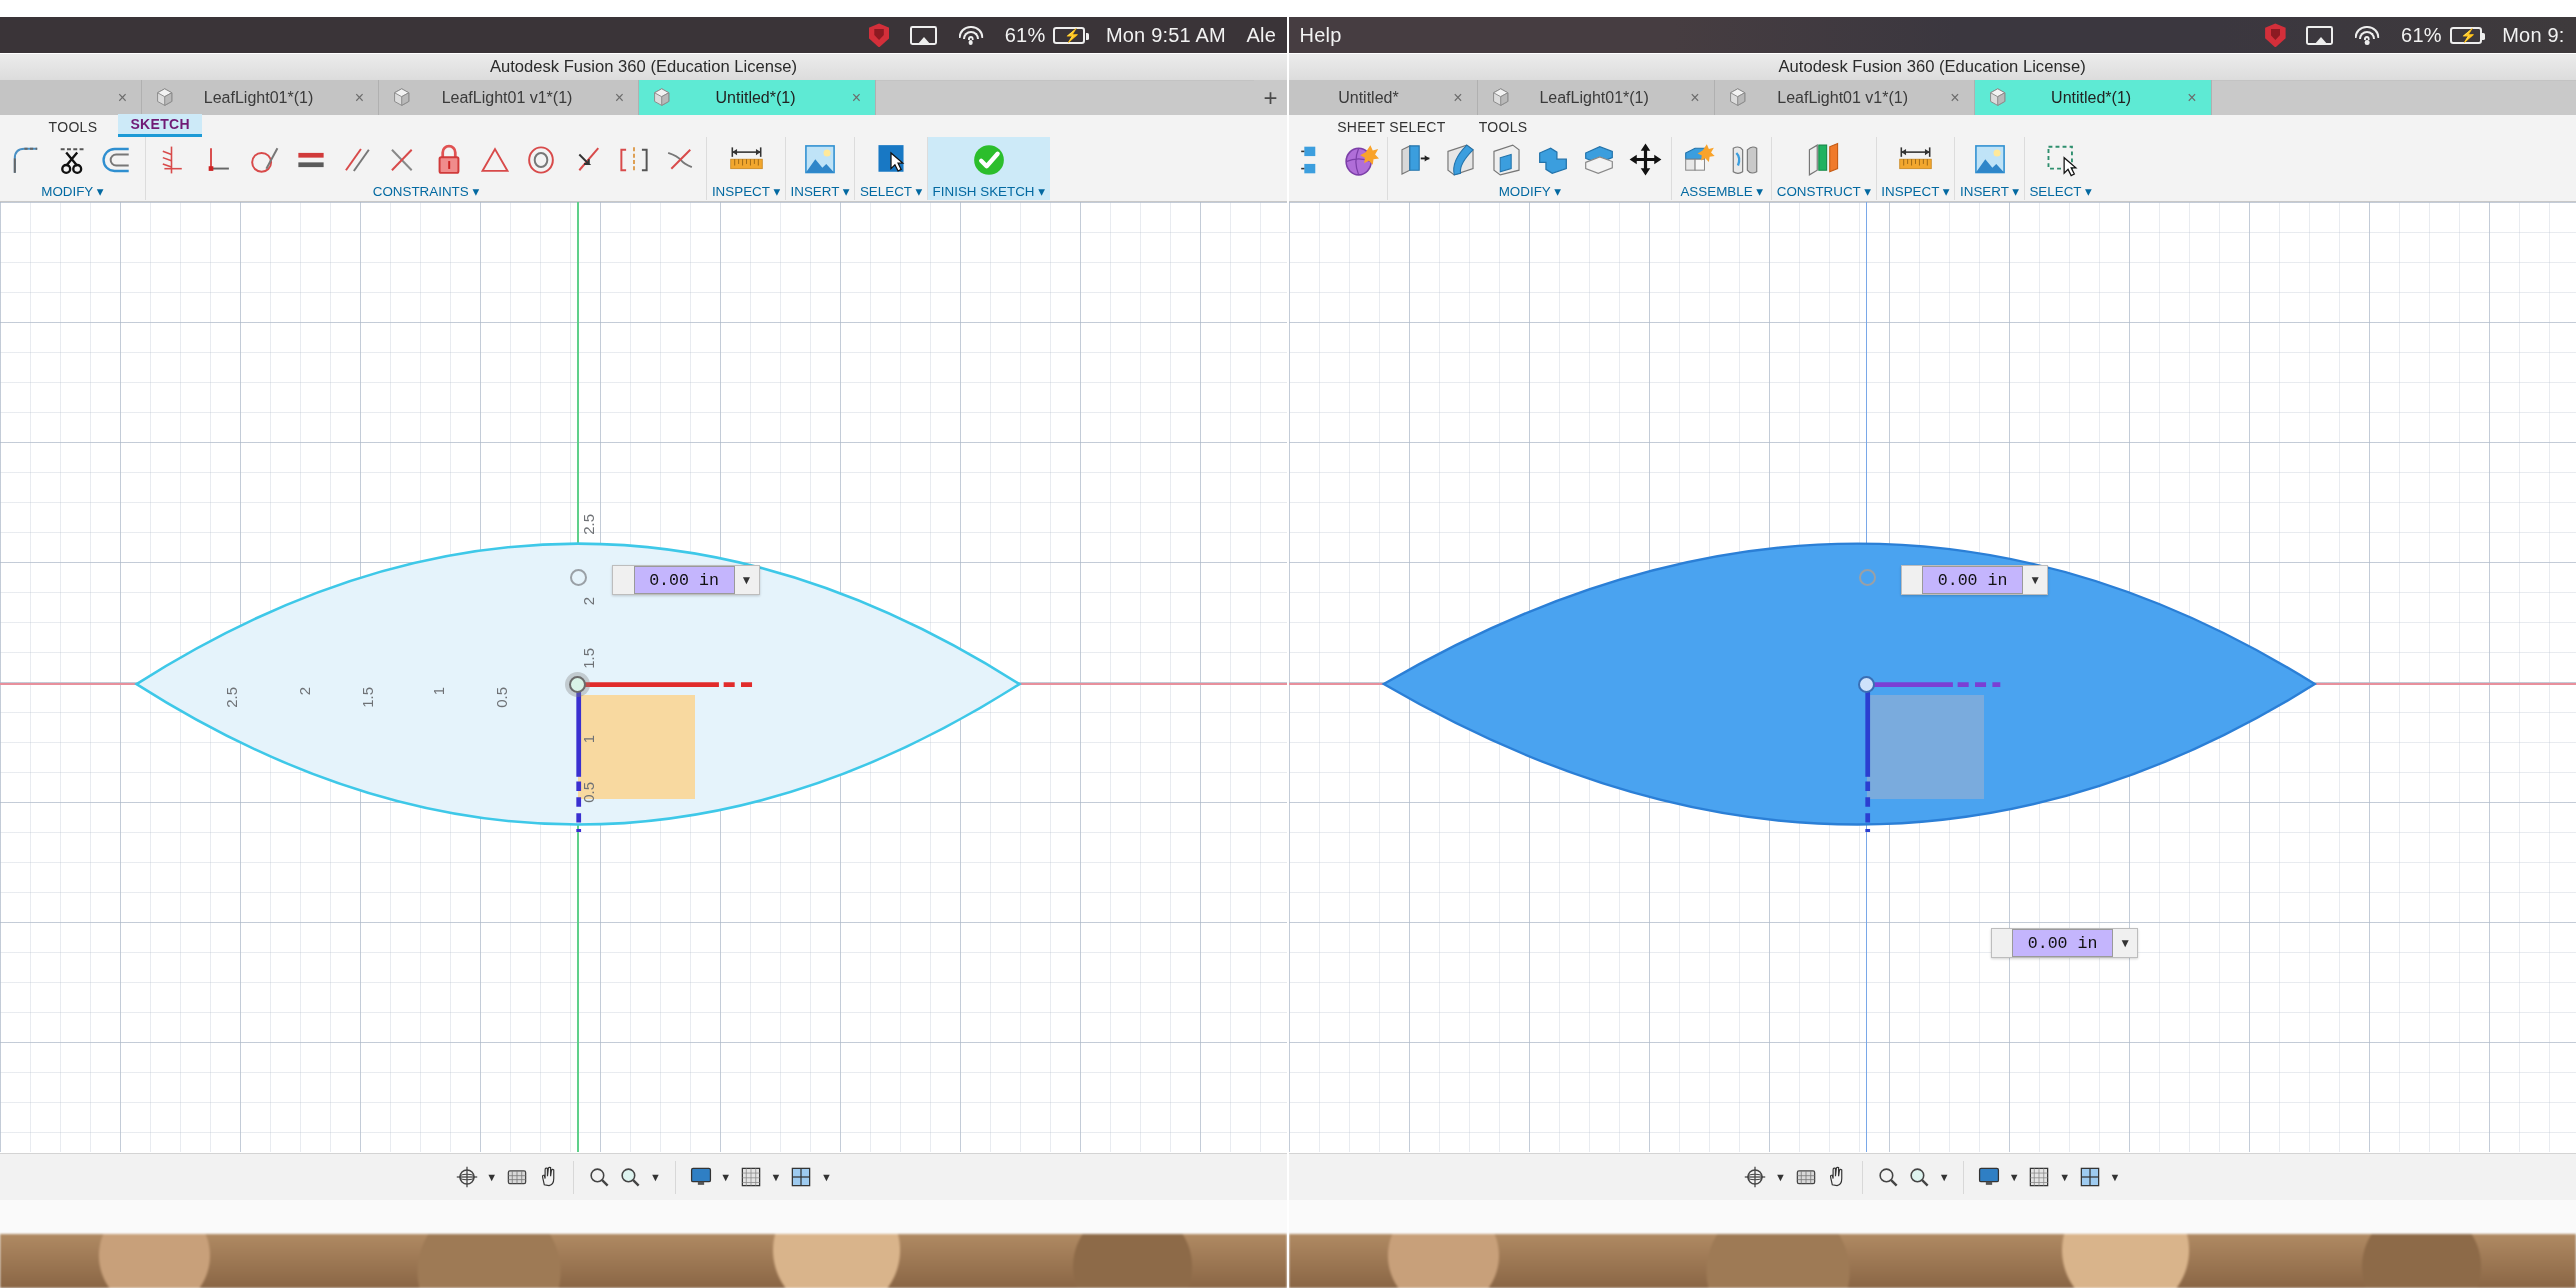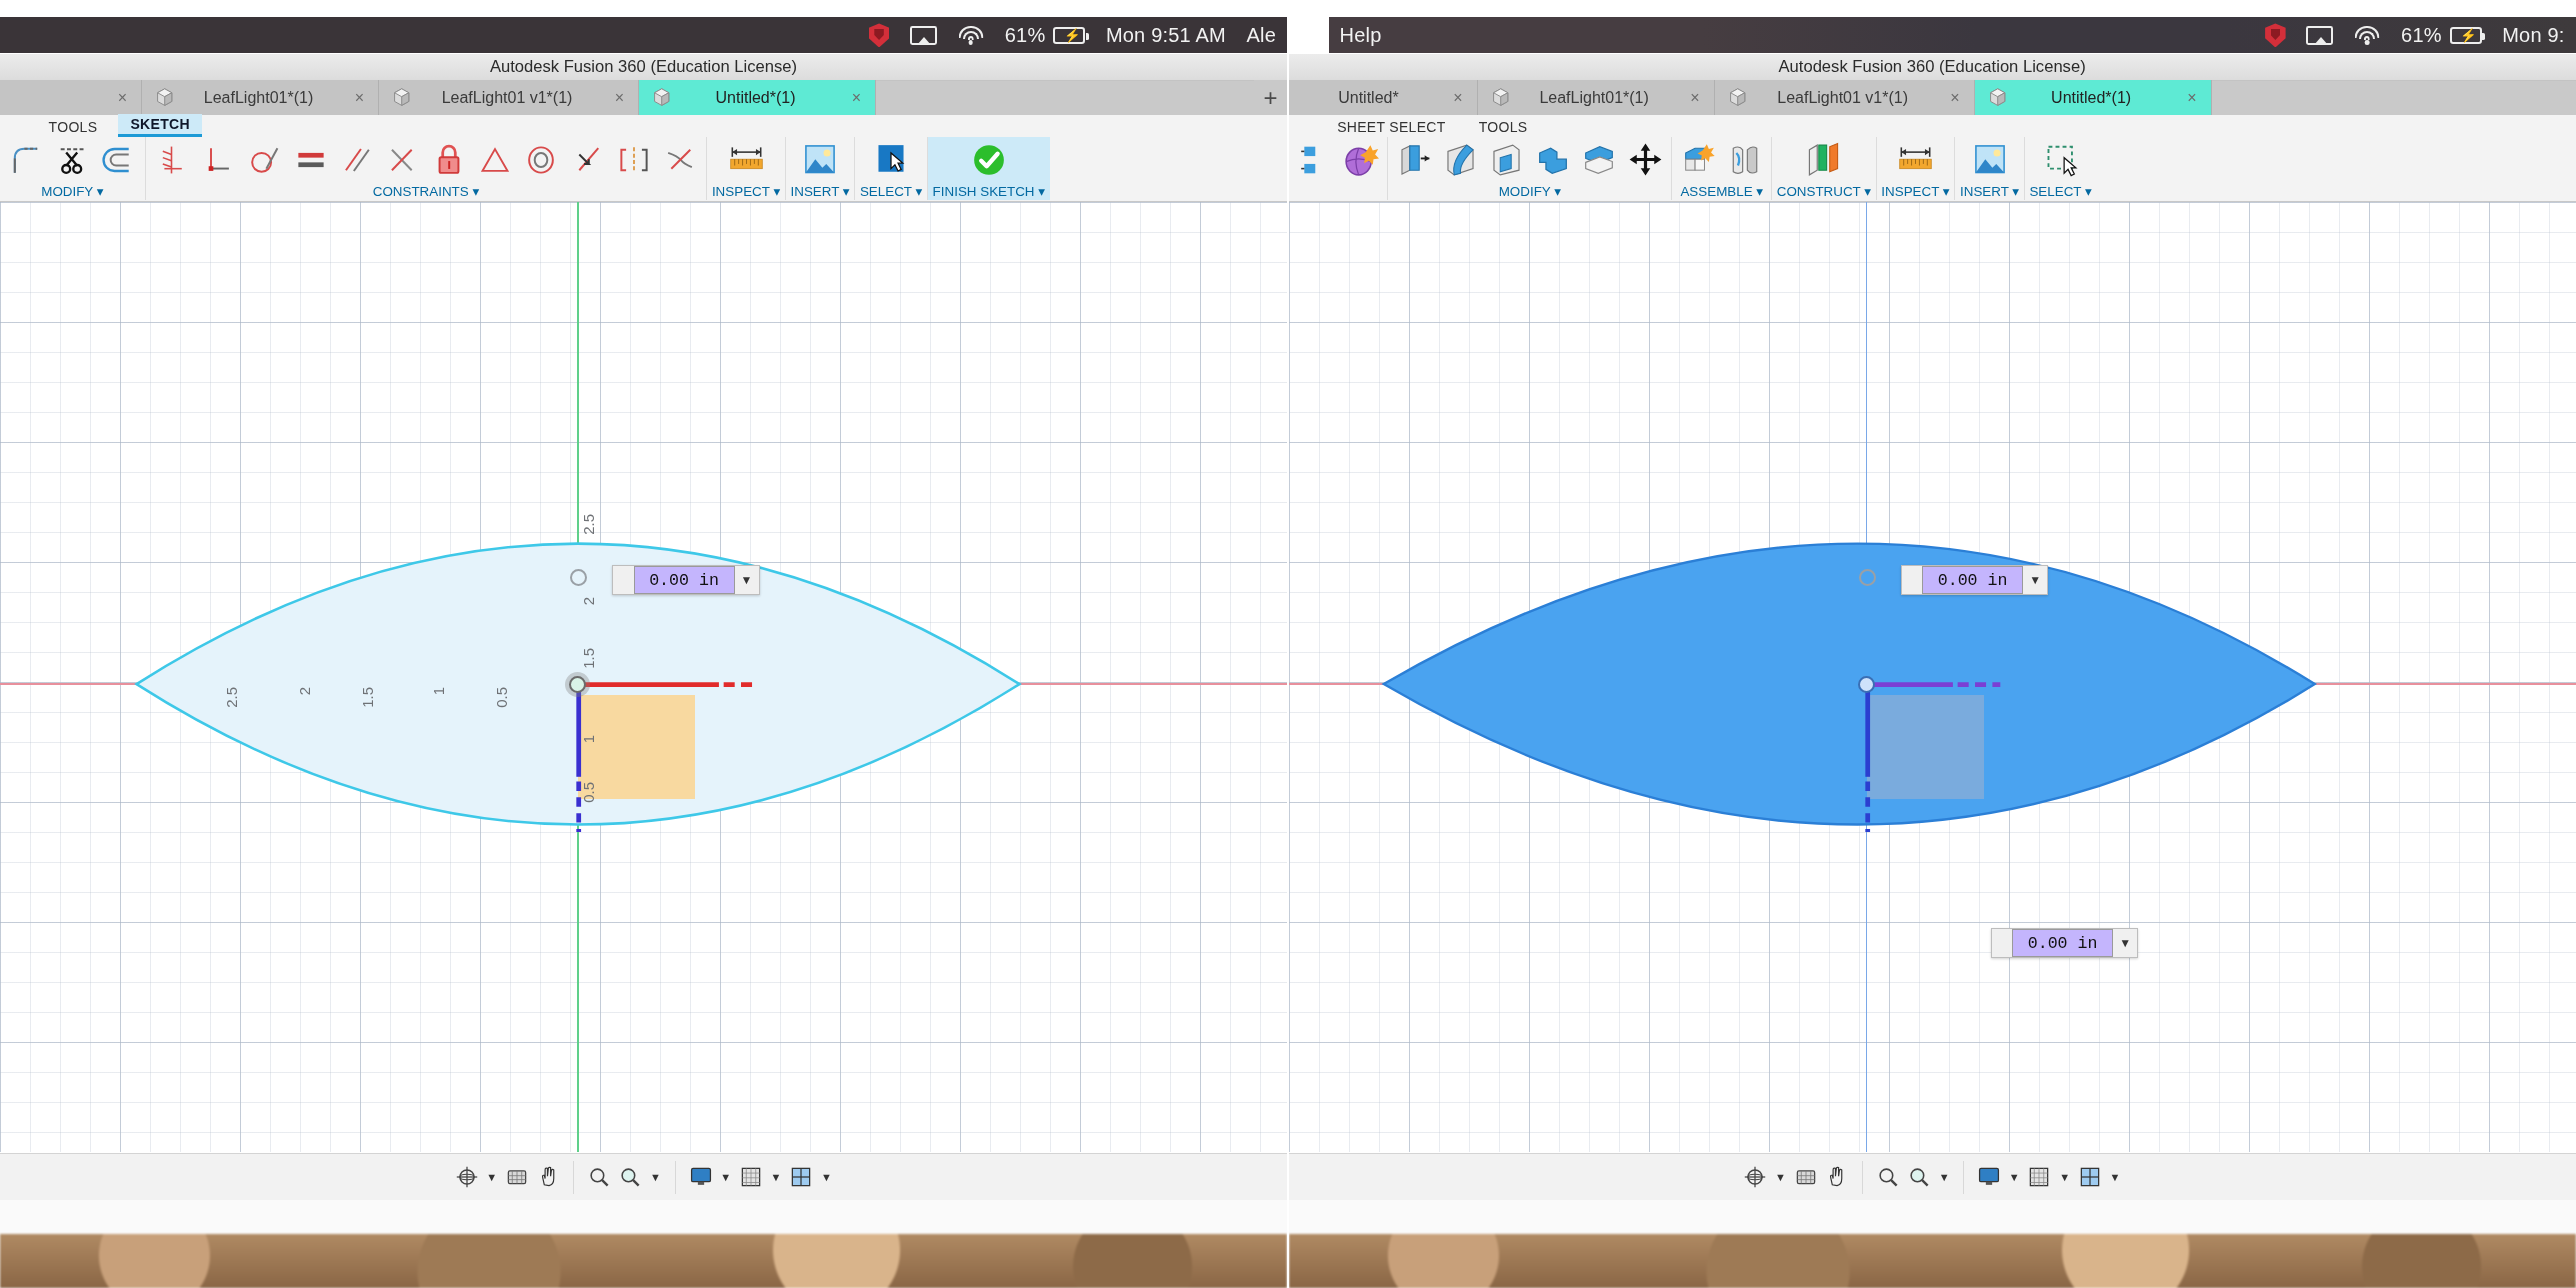--- a/index.html
+++ b/index.html
@@ -17,21 +17,21 @@
   .divider     { width: 1.6px; background: #ffffff; height: 1288px; }
   .panel-right { width: 1287px; }
 
   
   .macbar {
     position: absolute; top: 17.4px; left: 0; right: 0; height: 36px;
     background: #3a3438;
     display: flex; align-items: center; justify-content: flex-end;
     color: #f2f2f2; font-size: 20px; letter-spacing: 0.2px;
   }
-  .macbar.dark2 { background: linear-gradient(90deg,#463d41 0%,#463d41 30%,#3b373f 52%,#3b373f 72%,#3e3a3c 100%); margin-left: 40px; }
+  .macbar.dark2 { background: linear-gradient(90deg,#463d41 0%,#463d41 30%,#3b373f 52%,#3b373f 72%,#3e3a3c 100%); }
   .macbar-left { position:absolute; left: 11px; top:0; height:36px; display:flex; align-items:center; font-size:20px;}
   .macbar-items { display: flex; align-items: center; gap: 20.5px; padding-right: 11px; }
   .mb-item { display: flex; align-items: center; white-space: nowrap; }
   .mcafee {
     width: 20.5px; height: 24px; background: #d32f3a;
     clip-path: polygon(50% 0, 100% 18%, 100% 62%, 50% 100%, 0 62%, 0 18%);
     position: relative;
   }
   .mcafee::after{ content:""; position:absolute; left:5.5px; top:5.5px; width:9.5px;height:11px;background:#8c1a22;
     clip-path: polygon(0 0,100% 0,100% 55%,50% 100%,0 55%); }
@@ -75,21 +75,21 @@
   .tab .tab-label { flex: 1; text-align: center; }
   .tabplus { width: 33px; height: 35px; display:flex;align-items:center;justify-content:center;
              font-size: 24px; color:#4a4a4a; background:#c9c9c9;}
   .tabclip { overflow: hidden; flex: 1; display: flex; align-items: flex-end; }
 
   
   .ribbon { position: absolute; top: 115px; left: 0; right: 0; height: 87px;
             background: #f3f3f3; border-bottom: 0.8px solid #c8c8c8; }
   .ribbon-tabs { height: 22px; display: flex; align-items: flex-end; padding-left: 36px; gap: 8px; }
   .rtab { font-size: 14px; color: #333; padding: 1.6px 12.6px 2.4px; letter-spacing: 0.3px; }
-  .rtab.active { color: #0f172a; background: #cdeaf8; border-bottom: 3.2px solid #1c9ad6; font-weight: bold;}
+  .rtab.active { color: #701a75; background: #cdeaf8; border-bottom: 3.2px solid #1c9ad6; font-weight: bold;}
   .ribbon-body { display: flex; align-items: flex-start; height: 65px; }
   .rgroup { display: flex; flex-direction: column; align-items: center; height: 63px;
             border-right: 0.8px solid #dcdcdc; padding: 0 4.7px; }
   .rgroup:last-child { border-right: none; }
   .ricons { display: flex; align-items: center; height: 46px; gap: 3.2px; }
   .ricon { width: 43px; height: 41px; display: flex; align-items: center; justify-content: center; }
   .ricon.big { width: 49px; }
   .rlabel { font-size: 13.4px; color: #0369a1; height: 17.4px; line-height: 17.4px; white-space: nowrap; }
   .rgroup.hl { background: #cdeaf8; }
 

